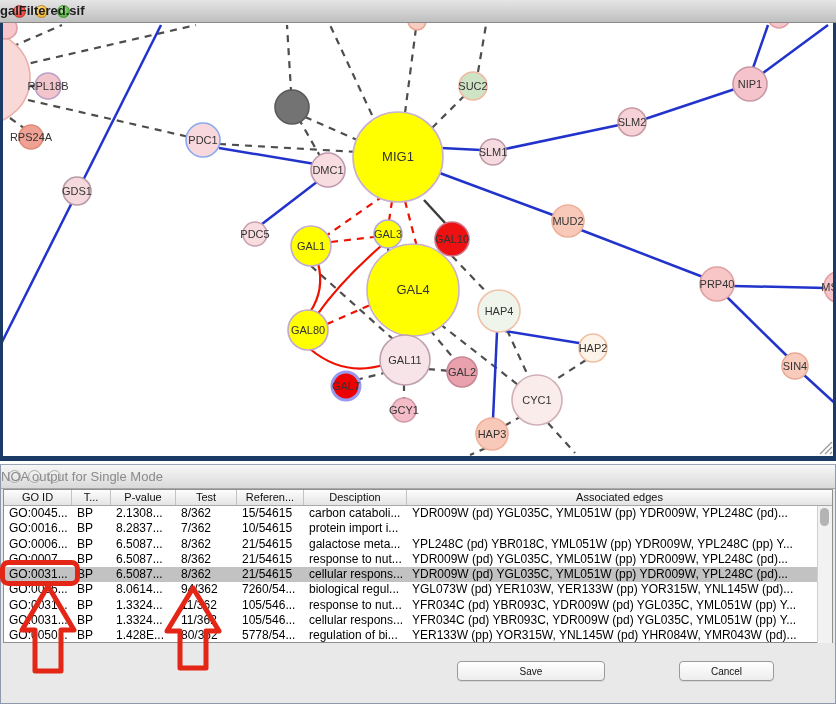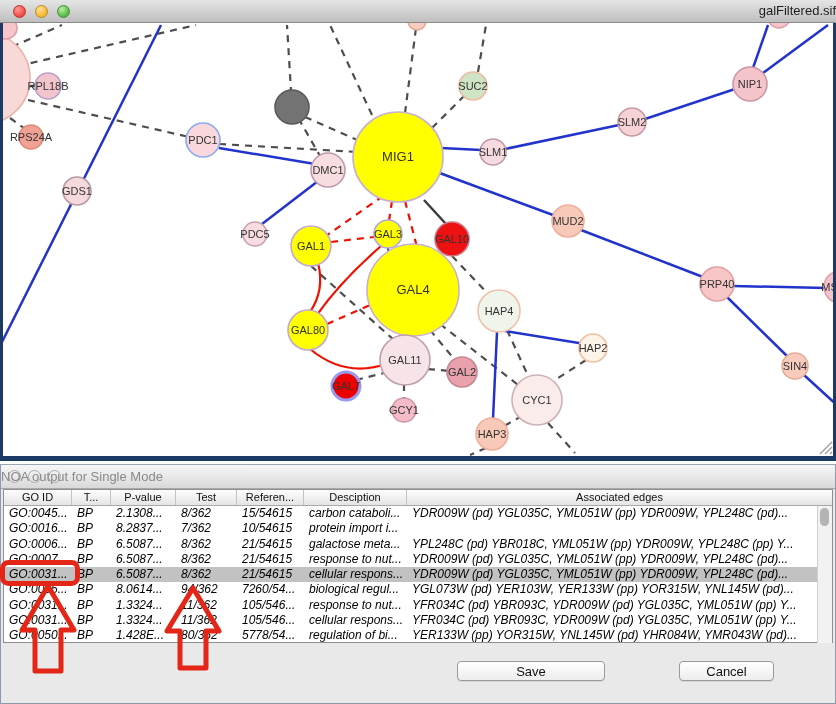--- a/index.html
+++ b/index.html
@@ -3,21 +3,21 @@
 <meta charset="utf-8">
 <style>
   html,body{margin:0;padding:0;background:#ffffff;font-family:"Liberation Sans",sans-serif;}
   #stage{position:relative;width:836px;height:704px;overflow:hidden;background:#fff;}
 
   
   .net-window{position:absolute;left:0;top:0;width:836px;height:461px;box-sizing:border-box;
     border-left:3px solid #1c3a66;border-right:3px solid #1c3a66;border-bottom:5px solid #1c3a66;background:#fff;}
   .net-titlebar{position:absolute;left:-3px;top:0;width:836px;height:22px;
     background:linear-gradient(#e5e5e5,#bfbfbf);border-bottom:1px solid #8a8a8a;z-index:5;}
-  .net-title{position:absolute;left:0;right:0;top:3px;text-align:right;font-size:13px;font-weight:400;color:#1d1d1d;}
+  .net-title{position:absolute;left:0;right:0;top:3px;text-align:left;font-size:13px;font-weight:700;color:#1d1d1d;}
   .tl-group{position:absolute;left:13px;top:5px;display:flex;gap:9px;}
   .tl{width:13px;height:13px;border-radius:50%;display:inline-block;box-sizing:border-box;}
   .tl-close{background:radial-gradient(circle at 35% 30%,#ff9a92,#f0483e 70%);border:1px solid #b4352c;}
   .tl-min{background:radial-gradient(circle at 35% 30%,#ffe09a,#f8b42c 70%);border:1px solid #ba8a1e;}
   .tl-zoom{background:radial-gradient(circle at 35% 30%,#b9edaa,#53b93f 70%);border:1px solid #44902f;}
   #net-canvas{position:absolute;left:0;top:22px;}
 
   
   .noa-window{position:absolute;left:0;top:464px;width:836px;height:240px;box-sizing:border-box;
     background:#e9e9e9;border:1px solid #8d9aad;border-top:1px solid #9aa5b5;}
@@ -26,26 +26,26 @@
   .noa-title{position:absolute;left:0;right:0;top:4px;text-align:left;font-size:13px;color:#8a8a8a;}
   .noa-circles{position:absolute;left:7px;top:5px;display:flex;gap:7px;}
   .hollow{width:13px;height:13px;border-radius:50%;border:1.5px solid #ababab;background:linear-gradient(#f2f2f2,#e2e2e2);box-sizing:border-box;}
 
   .results-table{position:absolute;left:2px;top:24px;width:830px;height:154px;background:#fff;border:1px solid #8f8f8f;box-sizing:border-box;}
   .thead{display:grid;grid-template-columns:68px 39px 65px 61px 67px 103px 1fr;height:15px;
     background:linear-gradient(#fdfdfd,#e4e4e4);border-bottom:1px solid #a9a9a9;}
   .th{font-size:11px;color:#111;text-align:center;line-height:15px;border-right:1px solid #c3c3c3;overflow:hidden;white-space:nowrap;}
   .th:last-child{border-right:none;}
   .tbody{position:absolute;left:0;top:16px;width:828px;height:137px;overflow:hidden;}
-  .tr{display:grid;grid-template-columns:68px 39px 65px 61px 67px 103px 1fr;height:15.25px;font-style:italic;}
+  .tr{display:grid;grid-template-columns:68px 39px 65px 61px 67px 103px 1fr;height:15.25px;}
   .td{font-size:12px;color:#000;line-height:15.25px;padding-left:5px;overflow:hidden;white-space:nowrap;}
   .vscrollbar{position:absolute;right:0;top:16px;width:15px;height:137px;background:#f2f2f2;border-left:1px solid #cfcfcf;box-sizing:border-box;}
   .vthumb{position:absolute;left:2px;top:2px;width:9px;height:18px;border-radius:5px;background:#b4b4b4;}
 
-  .btn{position:absolute;height:20px;font-family:"Liberation Sans",sans-serif;font-size:13px;color:#111;
+  .btn{position:absolute;height:20px;font-family:"Liberation Sans",sans-serif;font-size:10px;color:#111;
     background:linear-gradient(#ffffff,#ededed);border:1px solid #9a9a9a;border-radius:4px;box-shadow:0 1px 0 rgba(0,0,0,0.08);}
   .btn-save{left:456px;top:196px;width:148px;}
   .btn-cancel{left:678px;top:196px;width:95px;}
 
   .annotations{position:absolute;left:0;top:0;pointer-events:none;z-index:60;}
 </style>
 </head>
 <body>
 
 <div id="stage">

